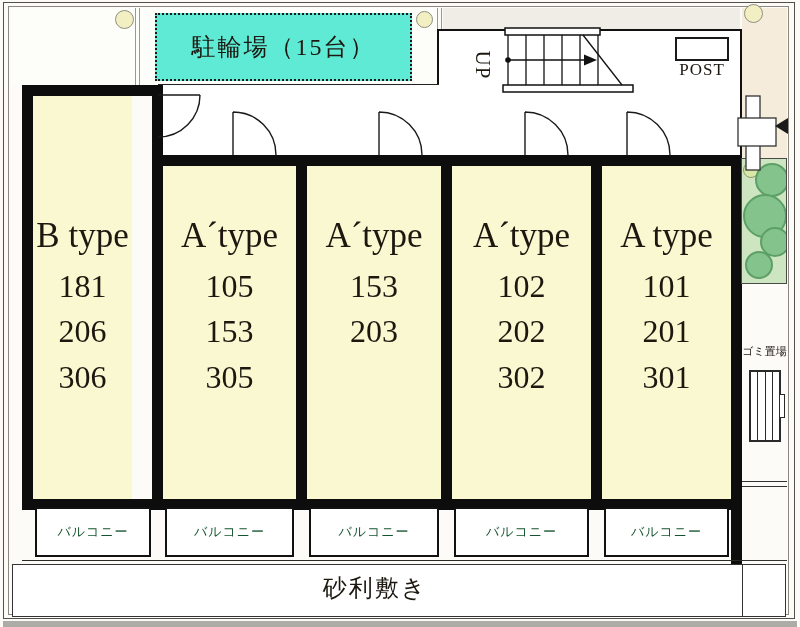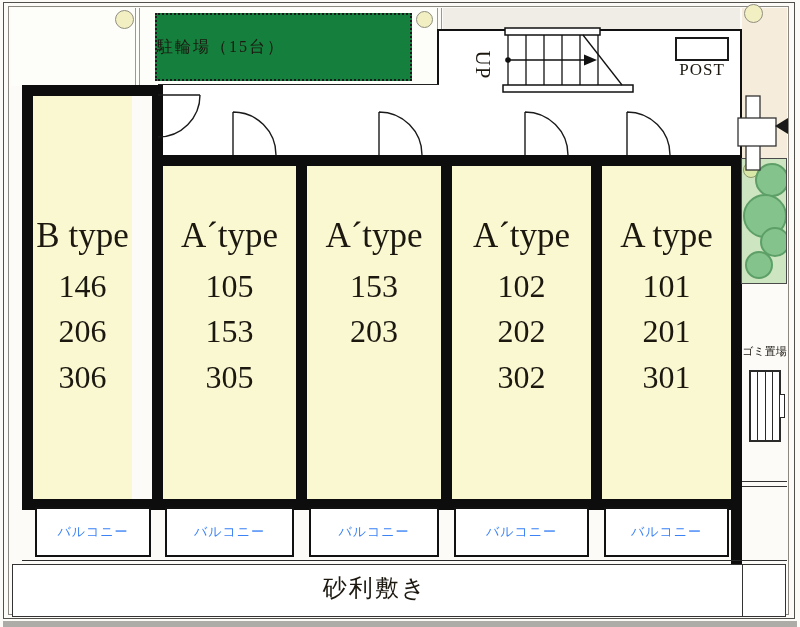--- a/index.html
+++ b/index.html
@@ -10,23 +10,23 @@
   
   .frame1{left:3px;top:2px;width:792px;height:617px;border:1.5px solid #52504b;}
   .frame2{left:8px;top:6px;width:781px;height:609px;border:1px solid #8a8880;}
   .bottombar{left:3px;top:621px;width:794px;height:6px;background:#aeaca7;}
 
   
   .tl-white{left:11px;top:8px;width:426px;height:78px;background:#fdfdfa;}
   .top-gray{left:443px;top:8px;width:297px;height:22px;background:#f0ede6;}
   .beige-strip{left:742px;top:8px;width:45px;height:150px;background:#f5ecdb;}
 
-  .bike-box{left:155px;top:13px;width:257px;height:68px;background:#15803d;
-            border:2px dotted #1a1a1a;display:flex;align-items:center;
-            font-size:16px;letter-spacing:2px;}
+  .bike-box{left:155px;top:13px;width:257px;height:68px;background:#5eead4;
+            border:2px dotted #1a1a1a;display:flex;align-items:center;justify-content:center;
+            font-size:24px;letter-spacing:2px;}
 
   .colline{border-left:1px solid #9a9a8e;border-right:1px solid #9a9a8e;background:transparent;}
   .c1{left:135px;top:8px;width:5px;height:77px;}
   .c2{left:437px;top:8px;width:5px;height:21px;}
   .post-circle{border-radius:50%;background:#f2efc2;border:1px solid #8f8f7f;}
   .pc1{left:115px;top:10px;width:19px;height:19px;}
   .pc2{left:416px;top:11px;width:17px;height:17px;}
   .pc3{left:744px;top:4px;width:19px;height:19px;}
 
   
@@ -52,21 +52,21 @@
   .u2{left:163px;top:166px;width:133px;height:333px;}
   .u3{left:307px;top:166px;width:134px;height:333px;}
   .u4{left:452px;top:166px;width:139px;height:333px;}
   .u5{left:602px;top:166px;width:129px;height:333px;}
   .unit-label{font-size:35px;margin-top:50px;white-space:nowrap;}
   .u1 .unit-label{margin-top:120px;}
   .rooms{margin-top:8px;font-size:32px;line-height:1.42;text-align:center;}
 
   
   .balc{background:#ffffff;border:2px solid #111;display:flex;align-items:center;justify-content:center;
-        font-size:13px;letter-spacing:1px;color:#3b82f6;}
+        font-size:13px;letter-spacing:1px;color:#14532d;}
   .b1{left:35px;top:507px;width:116px;height:50px;}
   .b2{left:165px;top:507px;width:129px;height:50px;}
   .b3{left:309px;top:507px;width:130px;height:50px;}
   .b4{left:454px;top:507px;width:135px;height:50px;}
   .b5{left:604px;top:507px;width:125px;height:50px;}
   .under-balc{left:22px;top:560px;width:720px;height:0;border-top:1.5px solid #2a2a2a;}
 
   
   .gravel{left:12px;top:564px;width:774px;height:53px;background:#ffffff;border:1.5px solid #333;}
   .gravel-label{left:310px;top:572px;width:130px;text-align:center;font-size:24px;letter-spacing:2px;}
@@ -123,21 +123,21 @@
   <div class="abs wall w-corr"></div>
   <div class="abs wall w-d2"></div>
   <div class="abs wall w-d3"></div>
   <div class="abs wall w-d4"></div>
   <div class="abs wall w-right"></div>
   <div class="abs wall w-bottom"></div>
 
   <div class="abs unit u1">
     <div class="unit-label">B type</div>
     <div class="rooms">
-      <div>146</div>
+      <div>181</div>
       <div>206</div>
       <div>306</div>
     </div>
   </div>
   <div class="abs unit u2">
     <div class="unit-label">A´type</div>
     <div class="rooms">
       <div>105</div>
       <div>153</div>
       <div>305</div>

